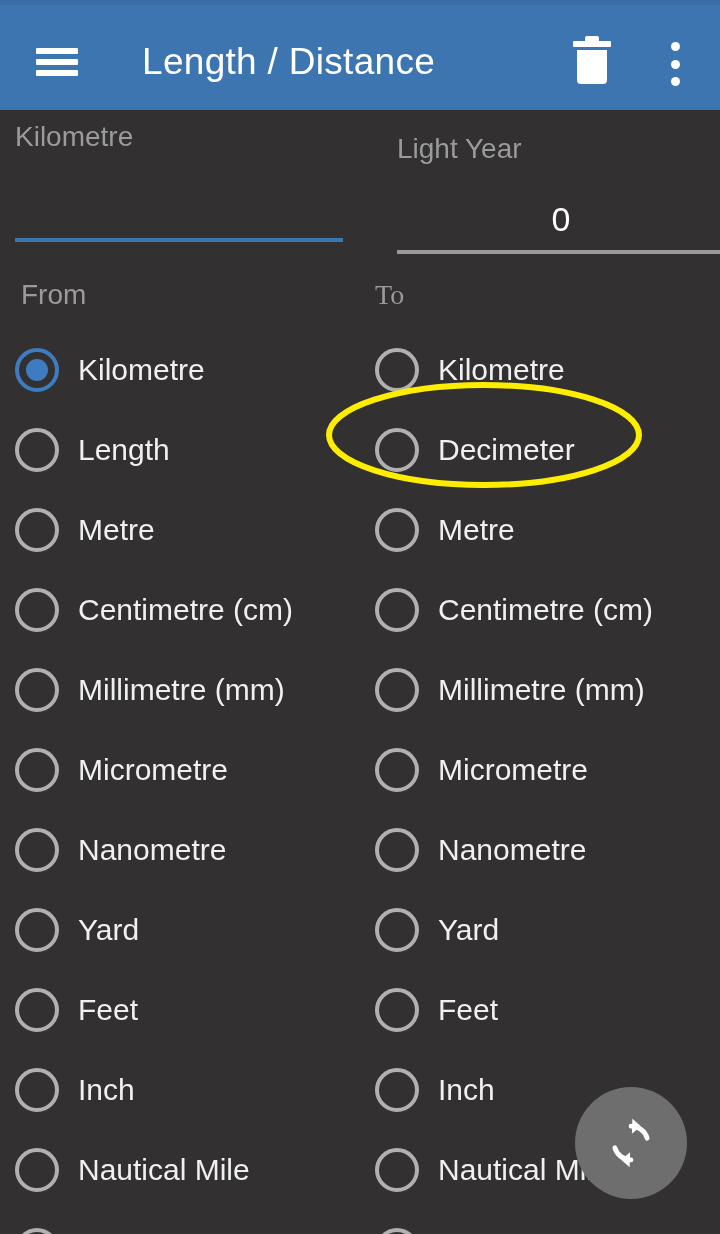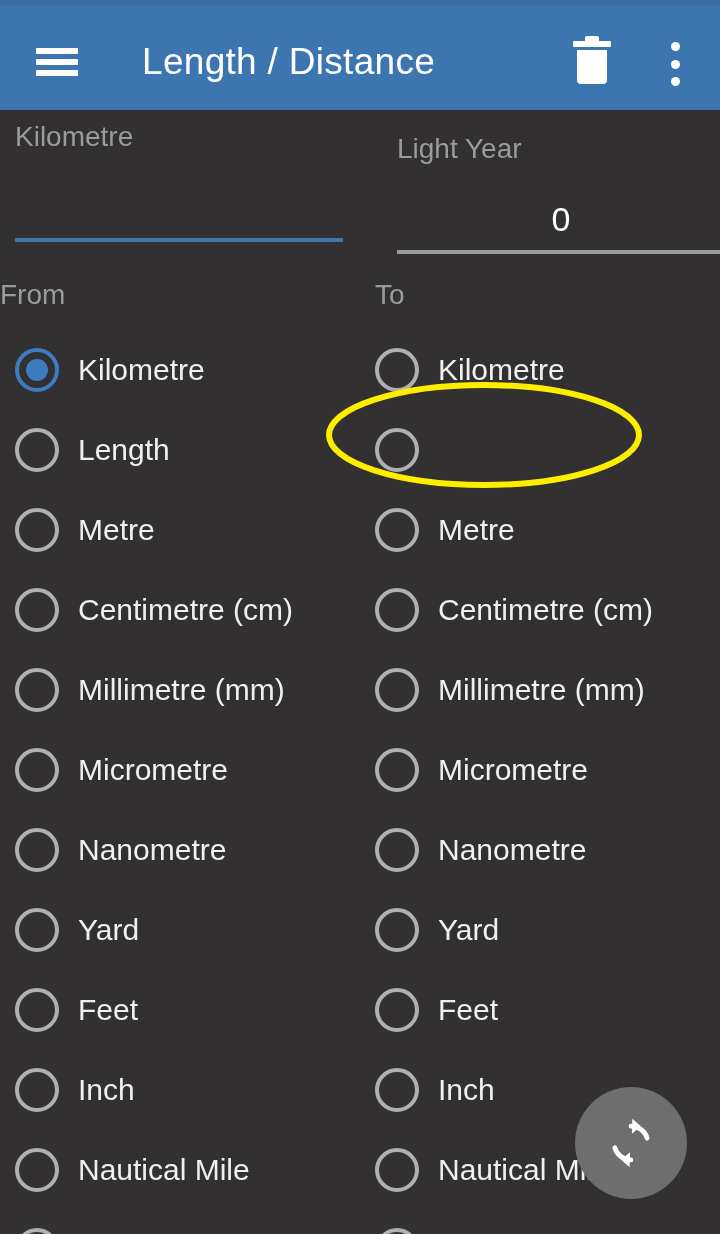--- a/index.html
+++ b/index.html
@@ -151,22 +151,22 @@
   }
 
   
   .col-header {
     position: absolute;
     top: 278px;
     font-size: 28px;
     color: #9b9b9b;
     line-height: 34px;
   }
-  .col-header.left  { left: 0; text-align: right; }
-  .col-header.right { left: 375px; }
+  .col-header.left  { left: 21px; text-align: right; }
+  .col-header.right { left: 375px; font-family: Liberation Serif, serif; }
 
   
   .radio-list {
     position: absolute;
     top: 330px;
   }
   .radio-list.left  { left: 15px;  width: 345px; }
   .radio-list.right { left: 375px; width: 345px; }
 
   .radio-row {
@@ -321,20 +321,21 @@
       <div class="radio-label"></div>
     </div>
   </div>
 <div class="radio-list right">
     <div class="radio-row">
       <div class="radio-mark"></div>
       <div class="radio-label">Kilometre</div>
     </div>
     <div class="radio-row">
       <div class="radio-mark"></div>
+      <div class="radio-label">Decimeter</div>
     </div>
     <div class="radio-row">
       <div class="radio-mark"></div>
       <div class="radio-label">Metre</div>
     </div>
     <div class="radio-row">
       <div class="radio-mark"></div>
       <div class="radio-label">Centimetre (cm)</div>
     </div>
     <div class="radio-row">

